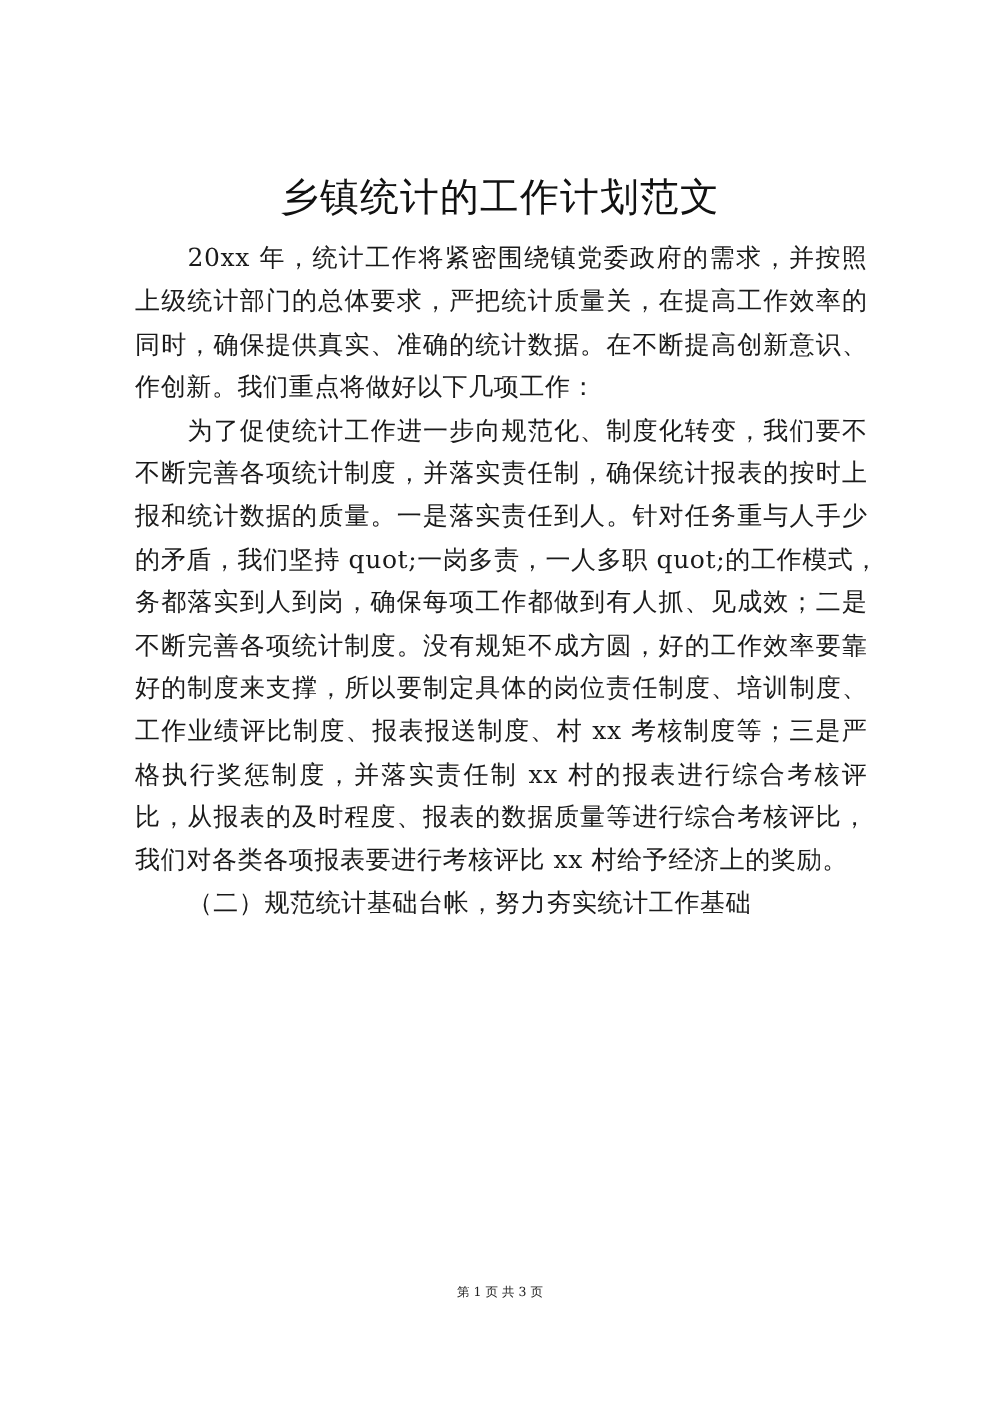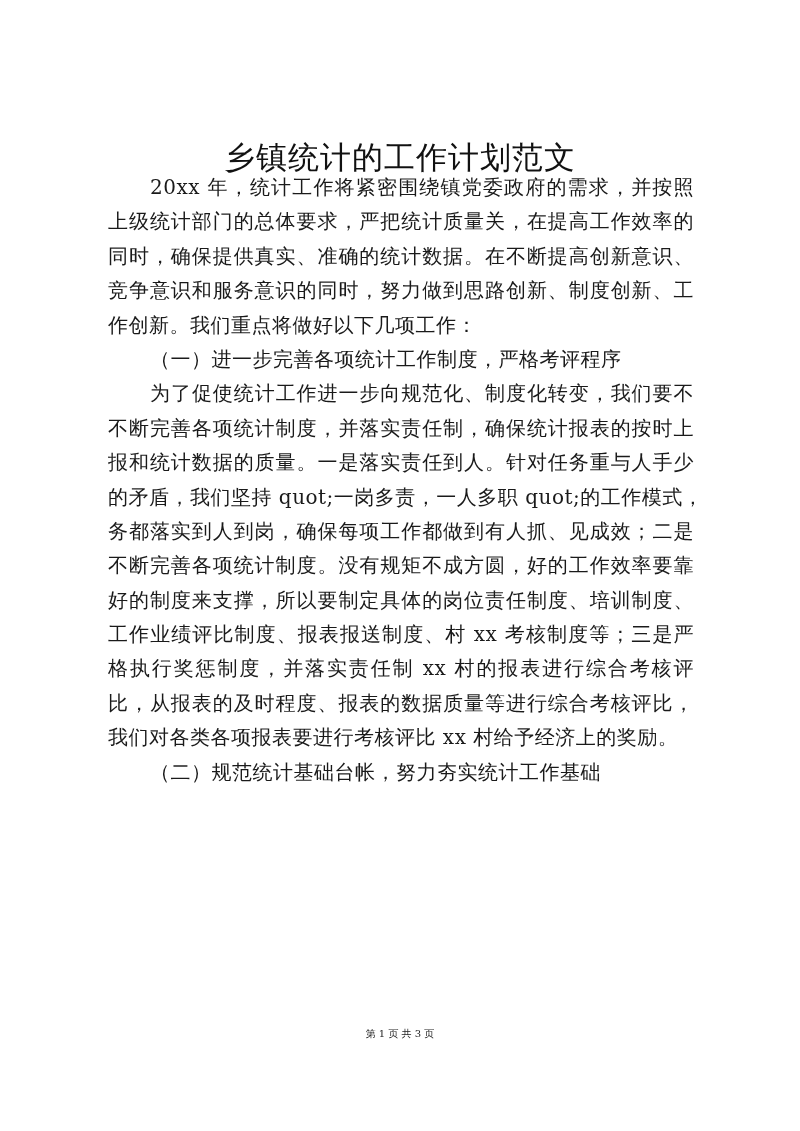--- a/index.html
+++ b/index.html
@@ -7,21 +7,21 @@
       width: 800px; height: 1131px; position: relative; overflow: hidden;
       font-family: "DejaVu Serif", "Liberation Serif", serif;
       color: #1a1a1a;
     }
     .page { position: absolute; left: 0; top: 0; width: 800px; height: 1090px; background: #fff; }
     .title {
       position: absolute; left: 0; top: 137px; width: 800px; text-align: center;
       font-family: "DejaVu Sans", "Liberation Sans", sans-serif;
       font-size: 31px; letter-spacing: 1px; color: #111;
     }
-    .body { position: absolute; left: 108px; top: 170px; width: 586px; }
+    .body { position: absolute; left: 108px; top: 189px; width: 586px; }
     .line {
       height: 34.4px; line-height: 34.4px; font-size: 20px;
       white-space: nowrap; text-align: justify; text-align-last: justify;
       letter-spacing: 0.5px;
     }
     .line.last { text-align-last: left; }
     .line.indent { padding-left: 42px; }
     .line.heading { padding-left: 42px; text-align-last: left; }
     .footer {
       position: absolute; left: 0; top: 1027px; width: 800px; text-align: center;
@@ -31,23 +31,21 @@
 </head>
 <body>
 
 <div class="page">
   <div class="title">乡镇统计的工作计划范文</div>
 
   <div class="body">
     <div class="line indent">20xx 年，统计工作将紧密围绕镇党委政府的需求，并按照</div>
     <div class="line">上级统计部门的总体要求，严把统计质量关，在提高工作效率的</div>
     <div class="line">同时，确保提供真实、准确的统计数据。在不断提高创新意识、</div>
-    <div class="line">竞争意识和服务意识的同时，努力做到思路创新、制度创新、工</div>
     <div class="line last">作创新。我们重点将做好以下几项工作：</div>
-    <div class="line heading">（一）进一步完善各项统计工作制度，严格考评程序</div>
     <div class="line indent">为了促使统计工作进一步向规范化、制度化转变，我们要不</div>
     <div class="line">不断完善各项统计制度，并落实责任制，确保统计报表的按时上</div>
     <div class="line">报和统计数据的质量。一是落实责任到人。针对任务重与人手少</div>
     <div class="line">的矛盾，我们坚持 quot;一岗多责，一人多职 quot;的工作模式，</div>
     <div class="line">务都落实到人到岗，确保每项工作都做到有人抓、见成效；二是</div>
     <div class="line">不断完善各项统计制度。没有规矩不成方圆，好的工作效率要靠</div>
     <div class="line">好的制度来支撑，所以要制定具体的岗位责任制度、培训制度、</div>
     <div class="line">工作业绩评比制度、报表报送制度、村 xx 考核制度等；三是严</div>
     <div class="line">格执行奖惩制度，并落实责任制 xx 村的报表进行综合考核评</div>
     <div class="line">比，从报表的及时程度、报表的数据质量等进行综合考核评比，</div>

